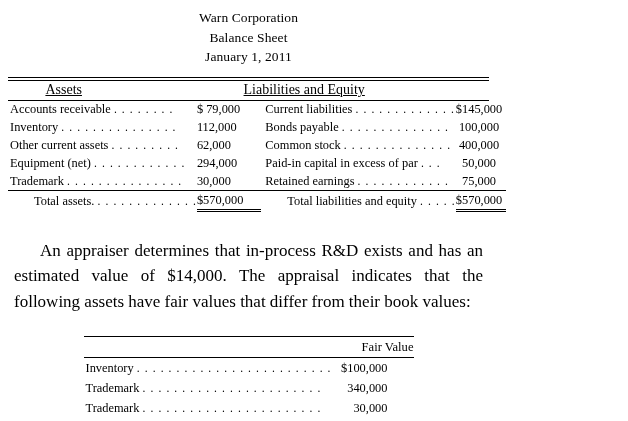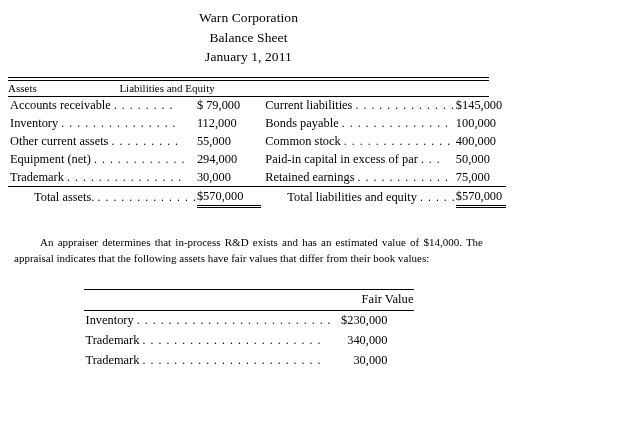--- a/index.html
+++ b/index.html
@@ -53,47 +53,48 @@
   }
   table.bs td, table.bs th {
     padding: 1.5px 0;
     font-weight: normal;
     vertical-align: bottom;
     white-space: nowrap;
   }
   .col-a-label { width: 185px; padding-left: 2px !important; }
   .col-a-val   { width: 108px; text-align: left; padding-right: 18px !important; }
   .col-b-label { width: 212px; padding-left: 4px !important; }
-  .col-b-val   { width: 105px; text-align: left; padding-right: 4px !important; margin-top: 24px; }
+  .col-b-val   { width: 105px; text-align: center; padding-right: 4px !important; margin-top: 24px; }
 
   .hdr-row td {
-    text-align: left;
+    text-align: center;
     padding: 3px 0 4px 0;
-    font-size: 11px;
+    font-size: 14px;
+    text-decoration: underline;
   }
   .leaders {
     letter-spacing: 1.1px;
     font-size: 11.5px;
   }
   .total-row td { padding-top: 4px; }
   .indent { padding-left: 26px !important; }
 
   .underline-single {
     border-bottom: 1px solid #000;
     padding-bottom: 1px !important;
   }
   .underline-double {
     border-bottom: 3px double #000;
     padding-bottom: 1px !important;
   }
 
   
   .para {
     margin: 26px 14px 0 14px;
-    font-size: 11px;
+    font-size: 17px;
     line-height: 1.5;
     text-align: justify;
     text-indent: 26px;
   }
 
   
   .fv-wrap {
     margin: 22px auto 0 auto;
     width: 330px;
     position: relative;
@@ -149,21 +150,21 @@
         <td class="col-b-val">$145,000</td>
       </tr>
       <tr>
         <td class="col-a-label"><span>Inventory</span> <span class="leaders">. . . . . . . . . . . . . . .</span></td>
         <td class="col-a-val">112,000</td>
         <td class="col-b-label"><span>Bonds payable</span> <span class="leaders">. . . . . . . . . . . . . .</span></td>
         <td class="col-b-val">100,000</td>
       </tr>
       <tr>
         <td class="col-a-label"><span>Other current assets</span> <span class="leaders">. . . . . . . . .</span></td>
-        <td class="col-a-val">55,000</td>
+        <td class="col-a-val">62,000</td>
         <td class="col-b-label"><span>Common stock</span> <span class="leaders">. . . . . . . . . . . . . .</span></td>
         <td class="col-b-val">400,000</td>
       </tr>
       <tr>
         <td class="col-a-label"><span>Equipment (net)</span> <span class="leaders">. . . . . . . . . . . .</span></td>
         <td class="col-a-val">294,000</td>
         <td class="col-b-label"><span>Paid-in capital in excess of par</span> <span class="leaders">. . .</span></td>
         <td class="col-b-val">50,000</td>
       </tr>
       <tr>
@@ -192,21 +193,21 @@
         <td class="fv-label"></td>
         <td>Fair Value</td>
       </tr>
     </tbody>
       </table>
     <div class="fv-rule-mid"></div>
     <table class="fv">
       <tbody>
           <tr>
         <td class="fv-label"><span>Inventory</span> <span class="leaders">. . . . . . . . . . . . . . . . . . . . . . . . .</span></td>
-        <td class="fv-val">$230,000</td>
+        <td class="fv-val">$100,000</td>
       </tr>
       <tr>
         <td class="fv-label"><span>Trademark</span> <span class="leaders">. . . . . . . . . . . . . . . . . . . . . . .</span></td>
         <td class="fv-val">340,000</td>
       </tr>
       <tr>
         <td class="fv-label"><span>Trademark</span> <span class="leaders">. . . . . . . . . . . . . . . . . . . . . . .</span></td>
         <td class="fv-val">30,000</td>
       </tr>
     </tbody>

